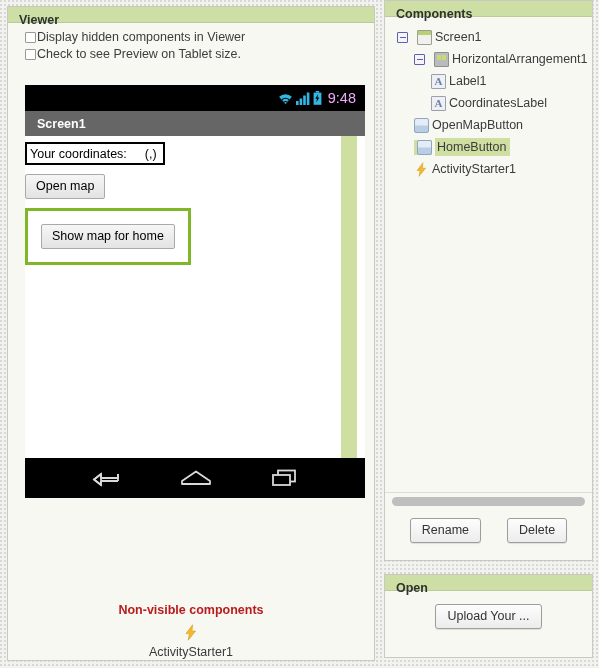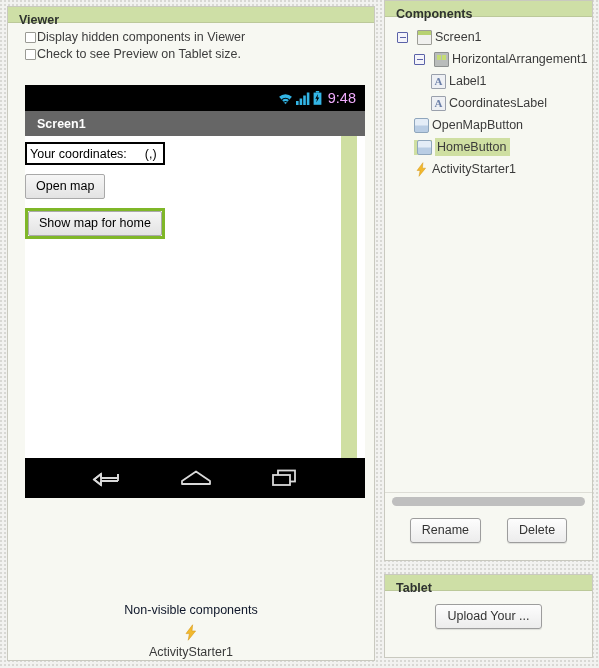--- a/index.html
+++ b/index.html
@@ -158,21 +158,21 @@
     border-radius: 2px;
     font-size: 12.5px;
     color: #000;
     padding: 4px 10px 5px 10px;
     box-sizing: border-box;
     line-height: 14px;
   }
   .sel-wrap {
     display: inline-block;
     border: 3px solid #7fb728;
-    padding: 0;
+    padding: 13px;
     line-height: 0;
   }
   .btn-gap {
     margin-top: 9px;
   }
 
   .navbar {
     height: 40px;
     background: #000000;
     display: flex;
@@ -182,22 +182,22 @@
     box-sizing: border-box;
   }
 
   .nonvisible-title {
     position: absolute;
     left: 0;
     right: 0;
     top: 596px;
     text-align: center;
     font-size: 12.5px;
-    font-weight: normal;
-    color: #0f172a;
+    font-weight: bold;
+    color: #b91c1c;
   }
   .nonvisible-item {
     position: absolute;
     left: 0;
     right: 0;
     top: 617px;
     text-align: center;
   }
   .nonvisible-item .nv-name {
     font-size: 12.5px;
@@ -518,17 +518,17 @@
     <div class="scroll-h"></div>
   </div>
 
   <div class="cp-buttons">
     <button class="gbtn">Rename</button>
     <button class="gbtn">Delete</button>
   </div>
 </div>
 
 <div class="panel" id="media-panel">
-  <div class="panel-header">Tablet</div>
+  <div class="panel-header">Open</div>
   <div class="media-body">
     <button class="gbtn">Upload Your ...</button>
   </div>
 </div>
 
 </body></html>

